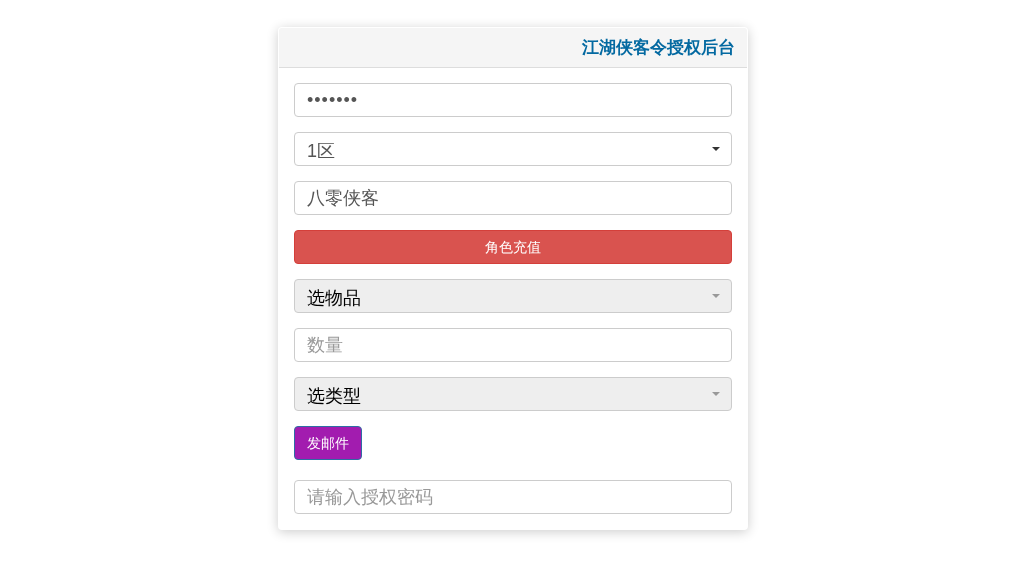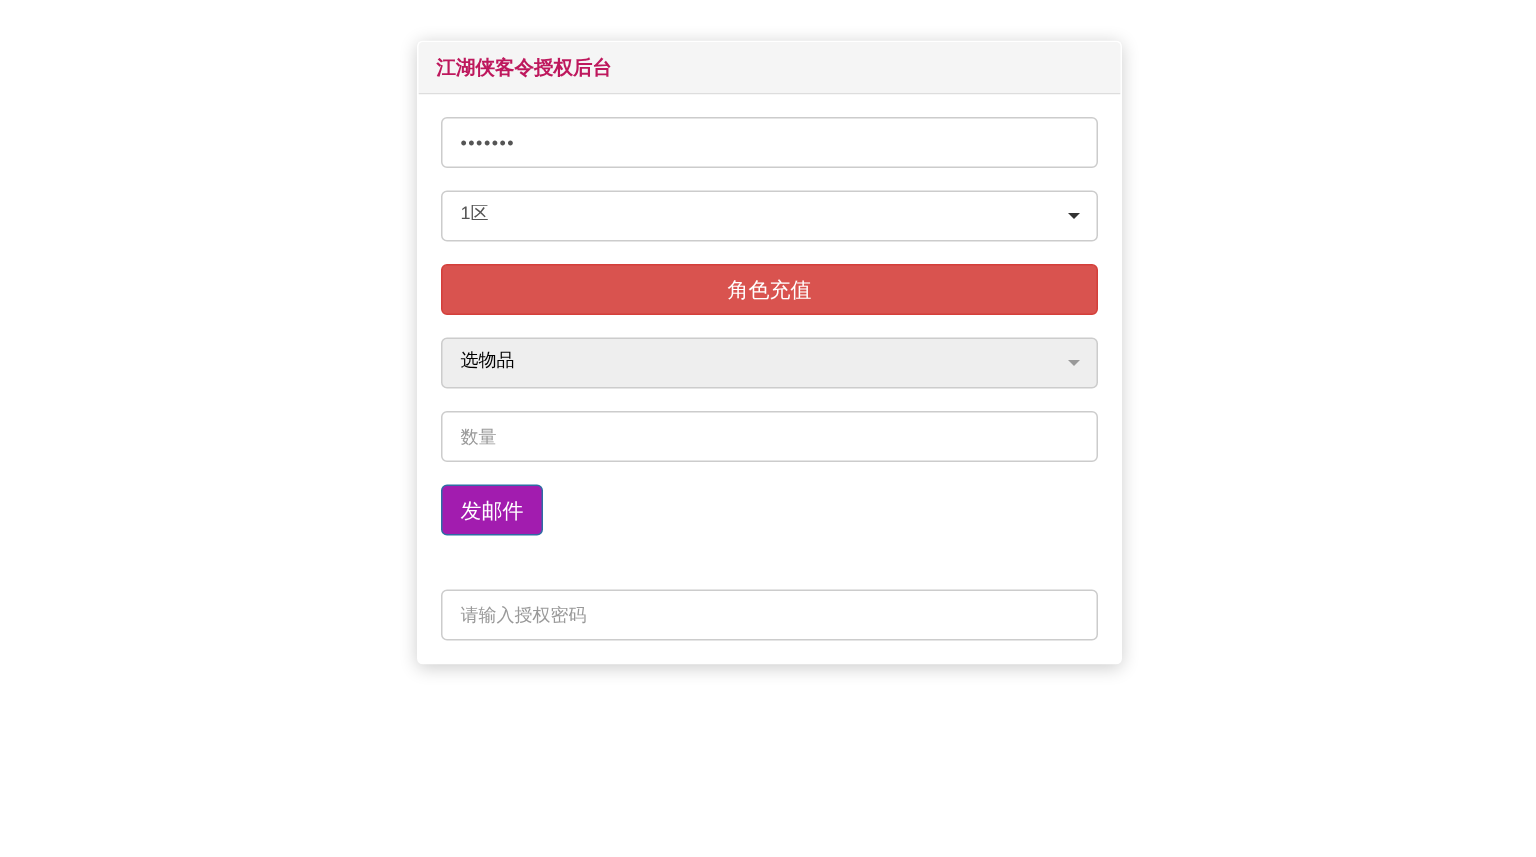--- a/index.html
+++ b/index.html
@@ -26,38 +26,39 @@
       border-radius: 4px;
       box-shadow: 0 2px 12px rgba(0,0,0,0.2);
     }
     .panel-heading {
       background: #f5f5f5;
       border-bottom: 1px solid #ddd;
       border-top-left-radius: 3px;
       border-top-right-radius: 3px;
       padding: 8px 12px;
       font-weight: bold;
-      font-size: 13px;
-      color: #be185d;
+      font-size: 17px;
+      color: #0369a1;
+      text-align: right;
     }
     .panel-body {
       padding: 15px;
     }
     .form-group {
       margin-bottom: 15px;
     }
     .form-group:last-child {
       margin-bottom: 0;
     }
     .form-control {
       display: block;
       width: 100%;
       height: 34px;
       padding: 6px 12px;
-      font-size: 12px;
+      font-size: 18px;
       line-height: 1.42857143;
       color: #555;
       background-color: #fff;
       background-image: none;
       border: 1px solid #ccc;
       border-radius: 4px;
       font-family: inherit;
     }
     .form-control::placeholder {
       color: #999;
@@ -115,21 +116,21 @@
     }
     .btn-danger {
       background-color: #d9534f;
       border-color: #d43f3a;
     }
     .btn-block {
       display: block;
       width: 100%;
     }
     .section-gap {
-      margin-top: 36px;
+      margin-top: 20px;
     }
     input[type=password] {
       letter-spacing: 1px;
     }
   </style>
 </head>
 <body>
 
 <div class="panel">
   <div class="panel-heading">江湖侠客令授权后台</div>
@@ -139,37 +140,46 @@
       <input type="password" class="form-control" value="•••••••" style="">
     </div>
 
     <div class="form-group">
       <div class="select-wrap">
         <div class="form-control select-display">1区</div>
         <span class="select-caret"></span>
       </div>
     </div>
 
+    <div class="form-group">
+      <input type="text" class="form-control" value="八零侠客" style="">
+    </div>
 
 
     <div class="form-group">
       <button class="btn btn-danger btn-block">角色充值</button>
     </div>
 
     <div class="form-group">
       <div class="select-wrap">
         <div class="form-control select-display placeholder disabled">选物品</div>
         <span class="select-caret muted"></span>
       </div>
     </div>
 
     <div class="form-group">
       <input type="text" class="form-control" placeholder="数量" style="">
     </div>
 
+    <div class="form-group">
+      <div class="select-wrap">
+        <div class="form-control select-display placeholder disabled">选类型</div>
+        <span class="select-caret muted"></span>
+      </div>
+    </div>
 
     <div class="form-group">
       <button class="btn btn-primary">发邮件</button>
     </div>
 
     <div class="form-group section-gap">
       <input type="text" class="form-control" placeholder="请输入授权密码" style="">
     </div>
 
   </div>

